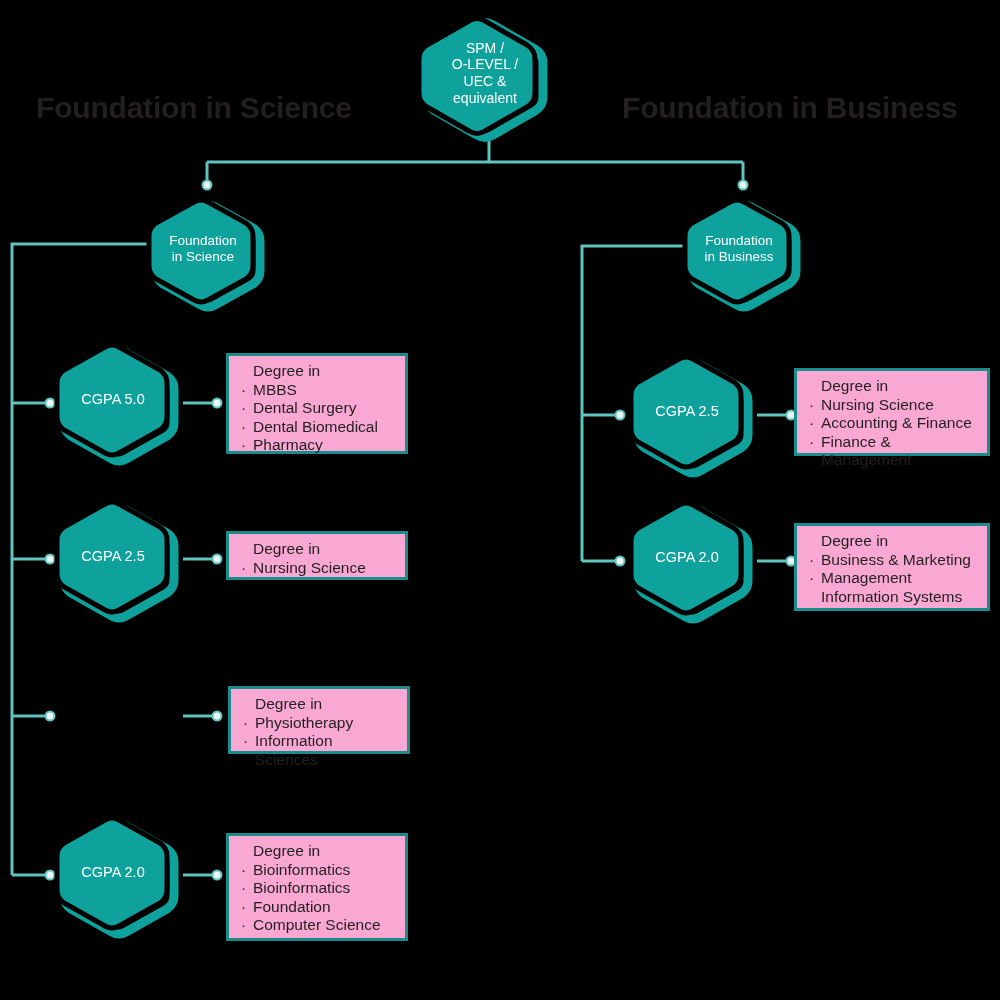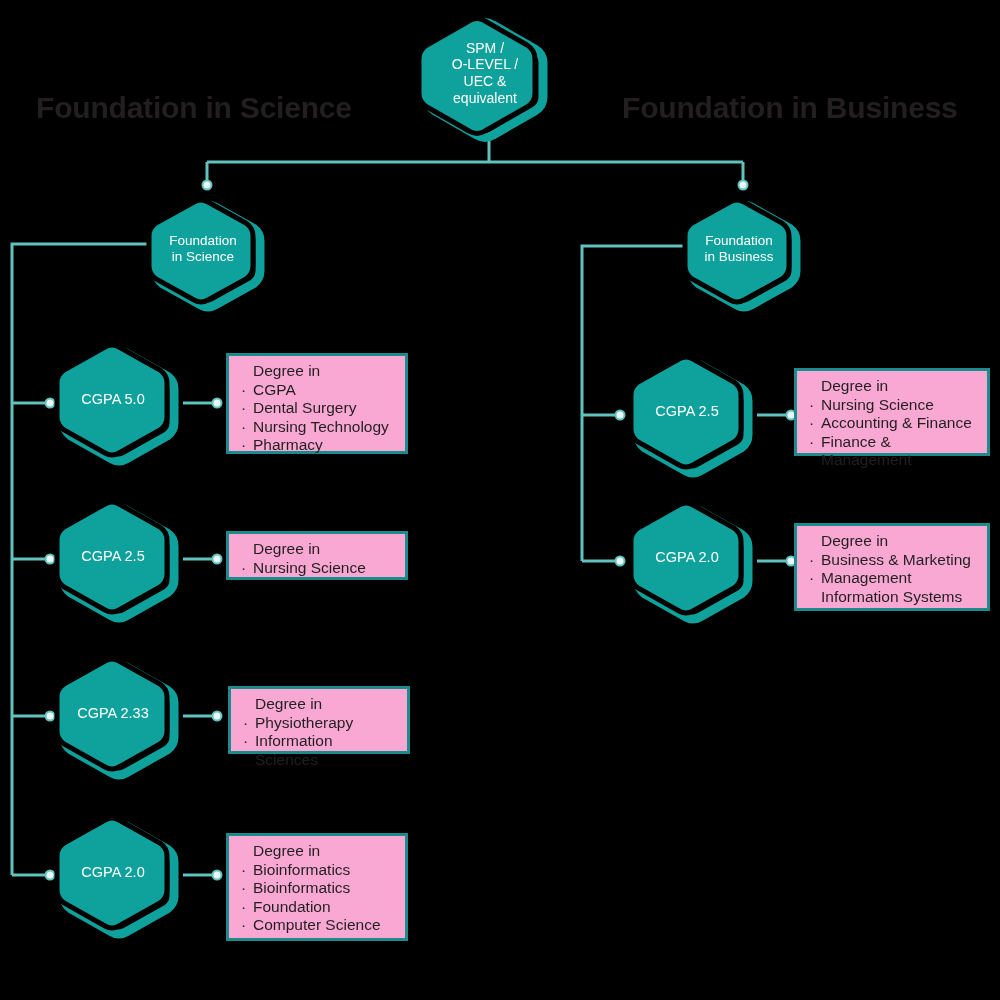--- a/index.html
+++ b/index.html
@@ -151,27 +151,20 @@
   </div>
 
   <div class="hexwrap" style="left:52px;top:498px;width:134px;height:124px;">
     <svg width="134" height="124" viewBox="0 0 134 124">
       <path d="M74 12 L115 35 Q122 40 122 48 L122 82 Q122 90 115 95 L74 118 Q67 122 60 118 L19 95 Q12 90 12 82 L12 48 Q12 40 19 35 L60 12 Q67 8 74 12 Z" fill="none" stroke="#0fa29c" stroke-width="9"></path>
       <path d="M67 6 L108 29 Q115 34 115 42 L115 76 Q115 84 108 89 L67 112 Q60 116 53 112 L12 89 Q5 84 5 76 L5 42 Q5 34 12 29 L53 6 Q60 2 67 6 Z" fill="#0fa29c" stroke="#000000" stroke-width="5"></path>
     </svg>
     <div class="hexlabel" style="font-size:14.5px;left:-6px;top:-3px;width:134px;height:124px;">CGPA 2.5</div>
   </div>
 
-  <div class="hexwrap" style="left:52px;top:655px;width:134px;height:124px;">
-    <svg width="134" height="124" viewBox="0 0 134 124">
-      <path d="M74 12 L115 35 Q122 40 122 48 L122 82 Q122 90 115 95 L74 118 Q67 122 60 118 L19 95 Q12 90 12 82 L12 48 Q12 40 19 35 L60 12 Q67 8 74 12 Z" fill="none" stroke="#0fa29c" stroke-width="9"></path>
-      <path d="M67 6 L108 29 Q115 34 115 42 L115 76 Q115 84 108 89 L67 112 Q60 116 53 112 L12 89 Q5 84 5 76 L5 42 Q5 34 12 29 L53 6 Q60 2 67 6 Z" fill="#0fa29c" stroke="#000000" stroke-width="5"></path>
-    </svg>
-    <div class="hexlabel" style="font-size:14.5px;left:-6px;top:-3px;width:134px;height:124px;">CGPA 2.33</div>
-  </div>
 
   <div class="hexwrap" style="left:52px;top:814px;width:134px;height:124px;">
     <svg width="134" height="124" viewBox="0 0 134 124">
       <path d="M74 12 L115 35 Q122 40 122 48 L122 82 Q122 90 115 95 L74 118 Q67 122 60 118 L19 95 Q12 90 12 82 L12 48 Q12 40 19 35 L60 12 Q67 8 74 12 Z" fill="none" stroke="#0fa29c" stroke-width="9"></path>
       <path d="M67 6 L108 29 Q115 34 115 42 L115 76 Q115 84 108 89 L67 112 Q60 116 53 112 L12 89 Q5 84 5 76 L5 42 Q5 34 12 29 L53 6 Q60 2 67 6 Z" fill="#0fa29c" stroke="#000000" stroke-width="5"></path>
     </svg>
     <div class="hexlabel" style="font-size:14.5px;left:-6px;top:-3px;width:134px;height:124px;">CGPA 2.0</div>
   </div>
 
   <div class="hexwrap" style="left:626px;top:353px;width:134px;height:124px;">
@@ -186,23 +179,23 @@
     <svg width="134" height="124" viewBox="0 0 134 124">
       <path d="M74 12 L115 35 Q122 40 122 48 L122 82 Q122 90 115 95 L74 118 Q67 122 60 118 L19 95 Q12 90 12 82 L12 48 Q12 40 19 35 L60 12 Q67 8 74 12 Z" fill="none" stroke="#0fa29c" stroke-width="9"></path>
       <path d="M67 6 L108 29 Q115 34 115 42 L115 76 Q115 84 108 89 L67 112 Q60 116 53 112 L12 89 Q5 84 5 76 L5 42 Q5 34 12 29 L53 6 Q60 2 67 6 Z" fill="#0fa29c" stroke="#000000" stroke-width="5"></path>
     </svg>
     <div class="hexlabel" style="font-size:14.5px;left:-6px;top:-3px;width:134px;height:124px;">CGPA 2.0</div>
   </div>
 
   <div class="dbox" id="box-sci-1" style="left:226px;top:353px;width:182px;height:101px;">
     <div class="dtitle">Degree in</div>
     <ul>
-      <li><span class="bul">·</span><span>CGPA</span></li>
+      <li><span class="bul">·</span><span>MBBS</span></li>
       <li><span class="bul">·</span><span>Dental Surgery</span></li>
-      <li><span class="bul">·</span><span>Nursing Technology</span></li>
+      <li><span class="bul">·</span><span>Dental Biomedical</span></li>
       <li><span class="bul">·</span><span>Pharmacy</span></li>
     </ul>
   </div>
 
   <div class="dbox" id="box-sci-2" style="left:226px;top:531px;width:182px;height:49px;">
     <div class="dtitle">Degree in</div>
     <ul>
       <li><span class="bul">·</span><span>Nursing Science</span></li>
     </ul>
   </div>

